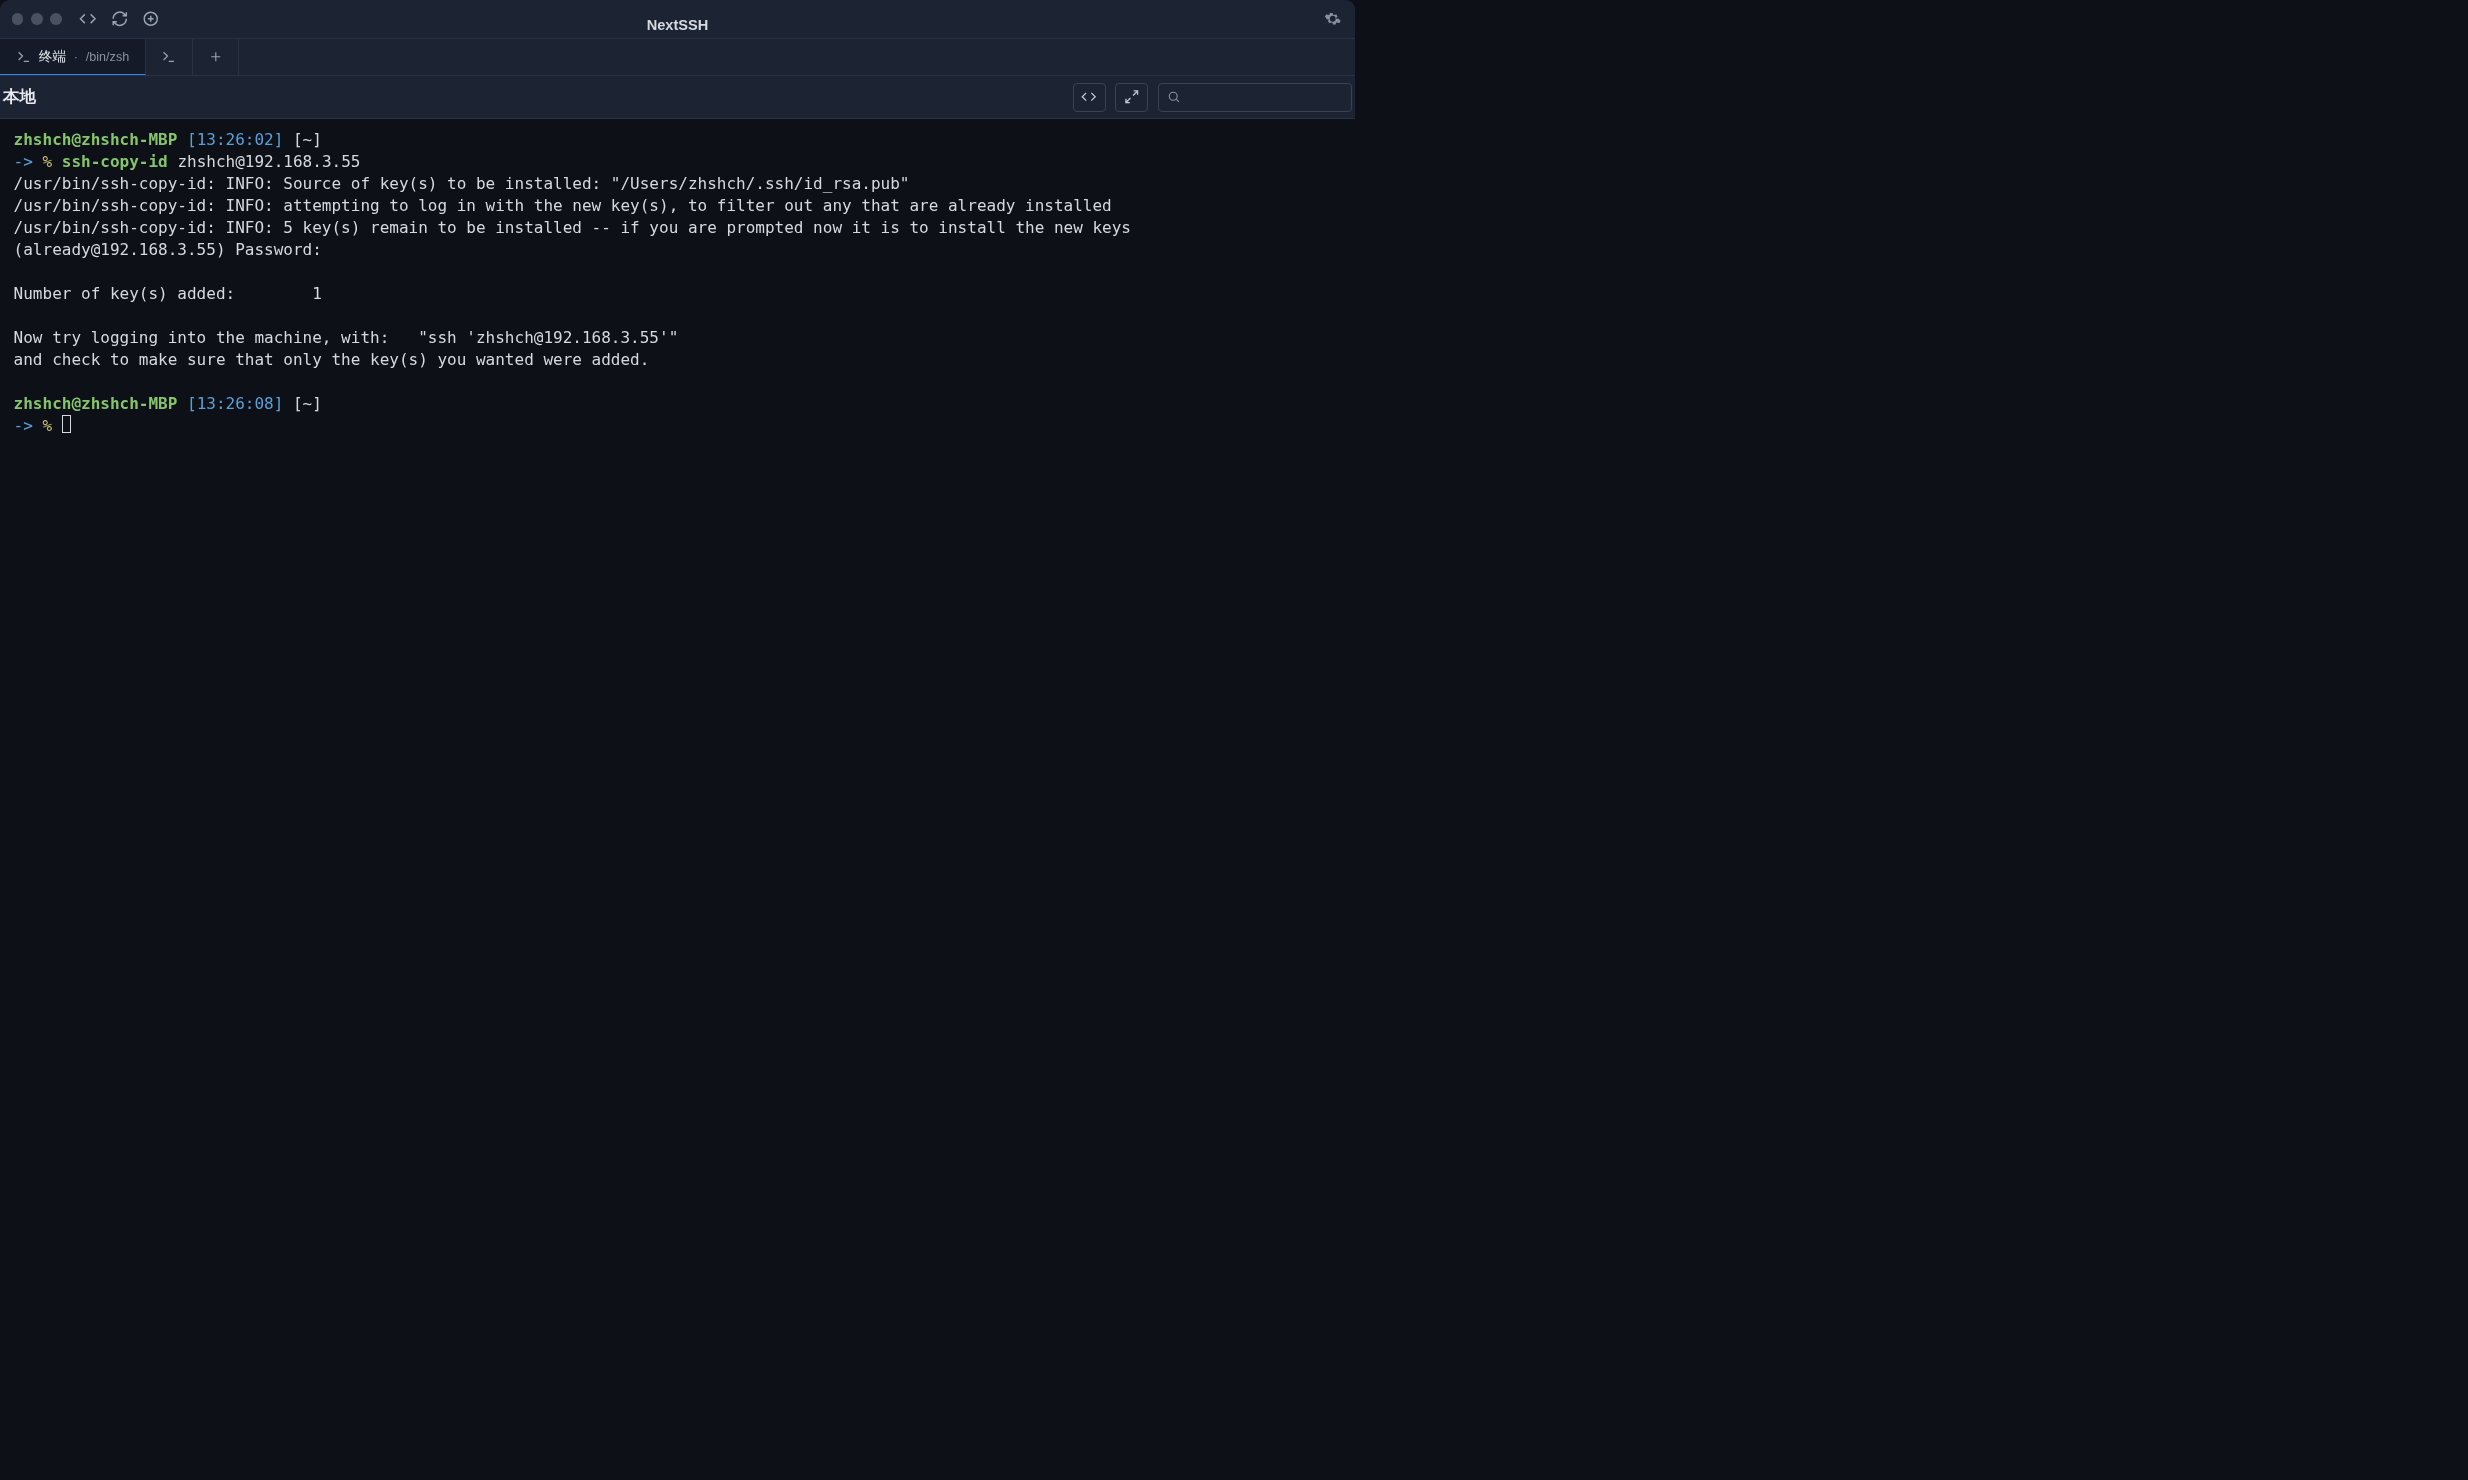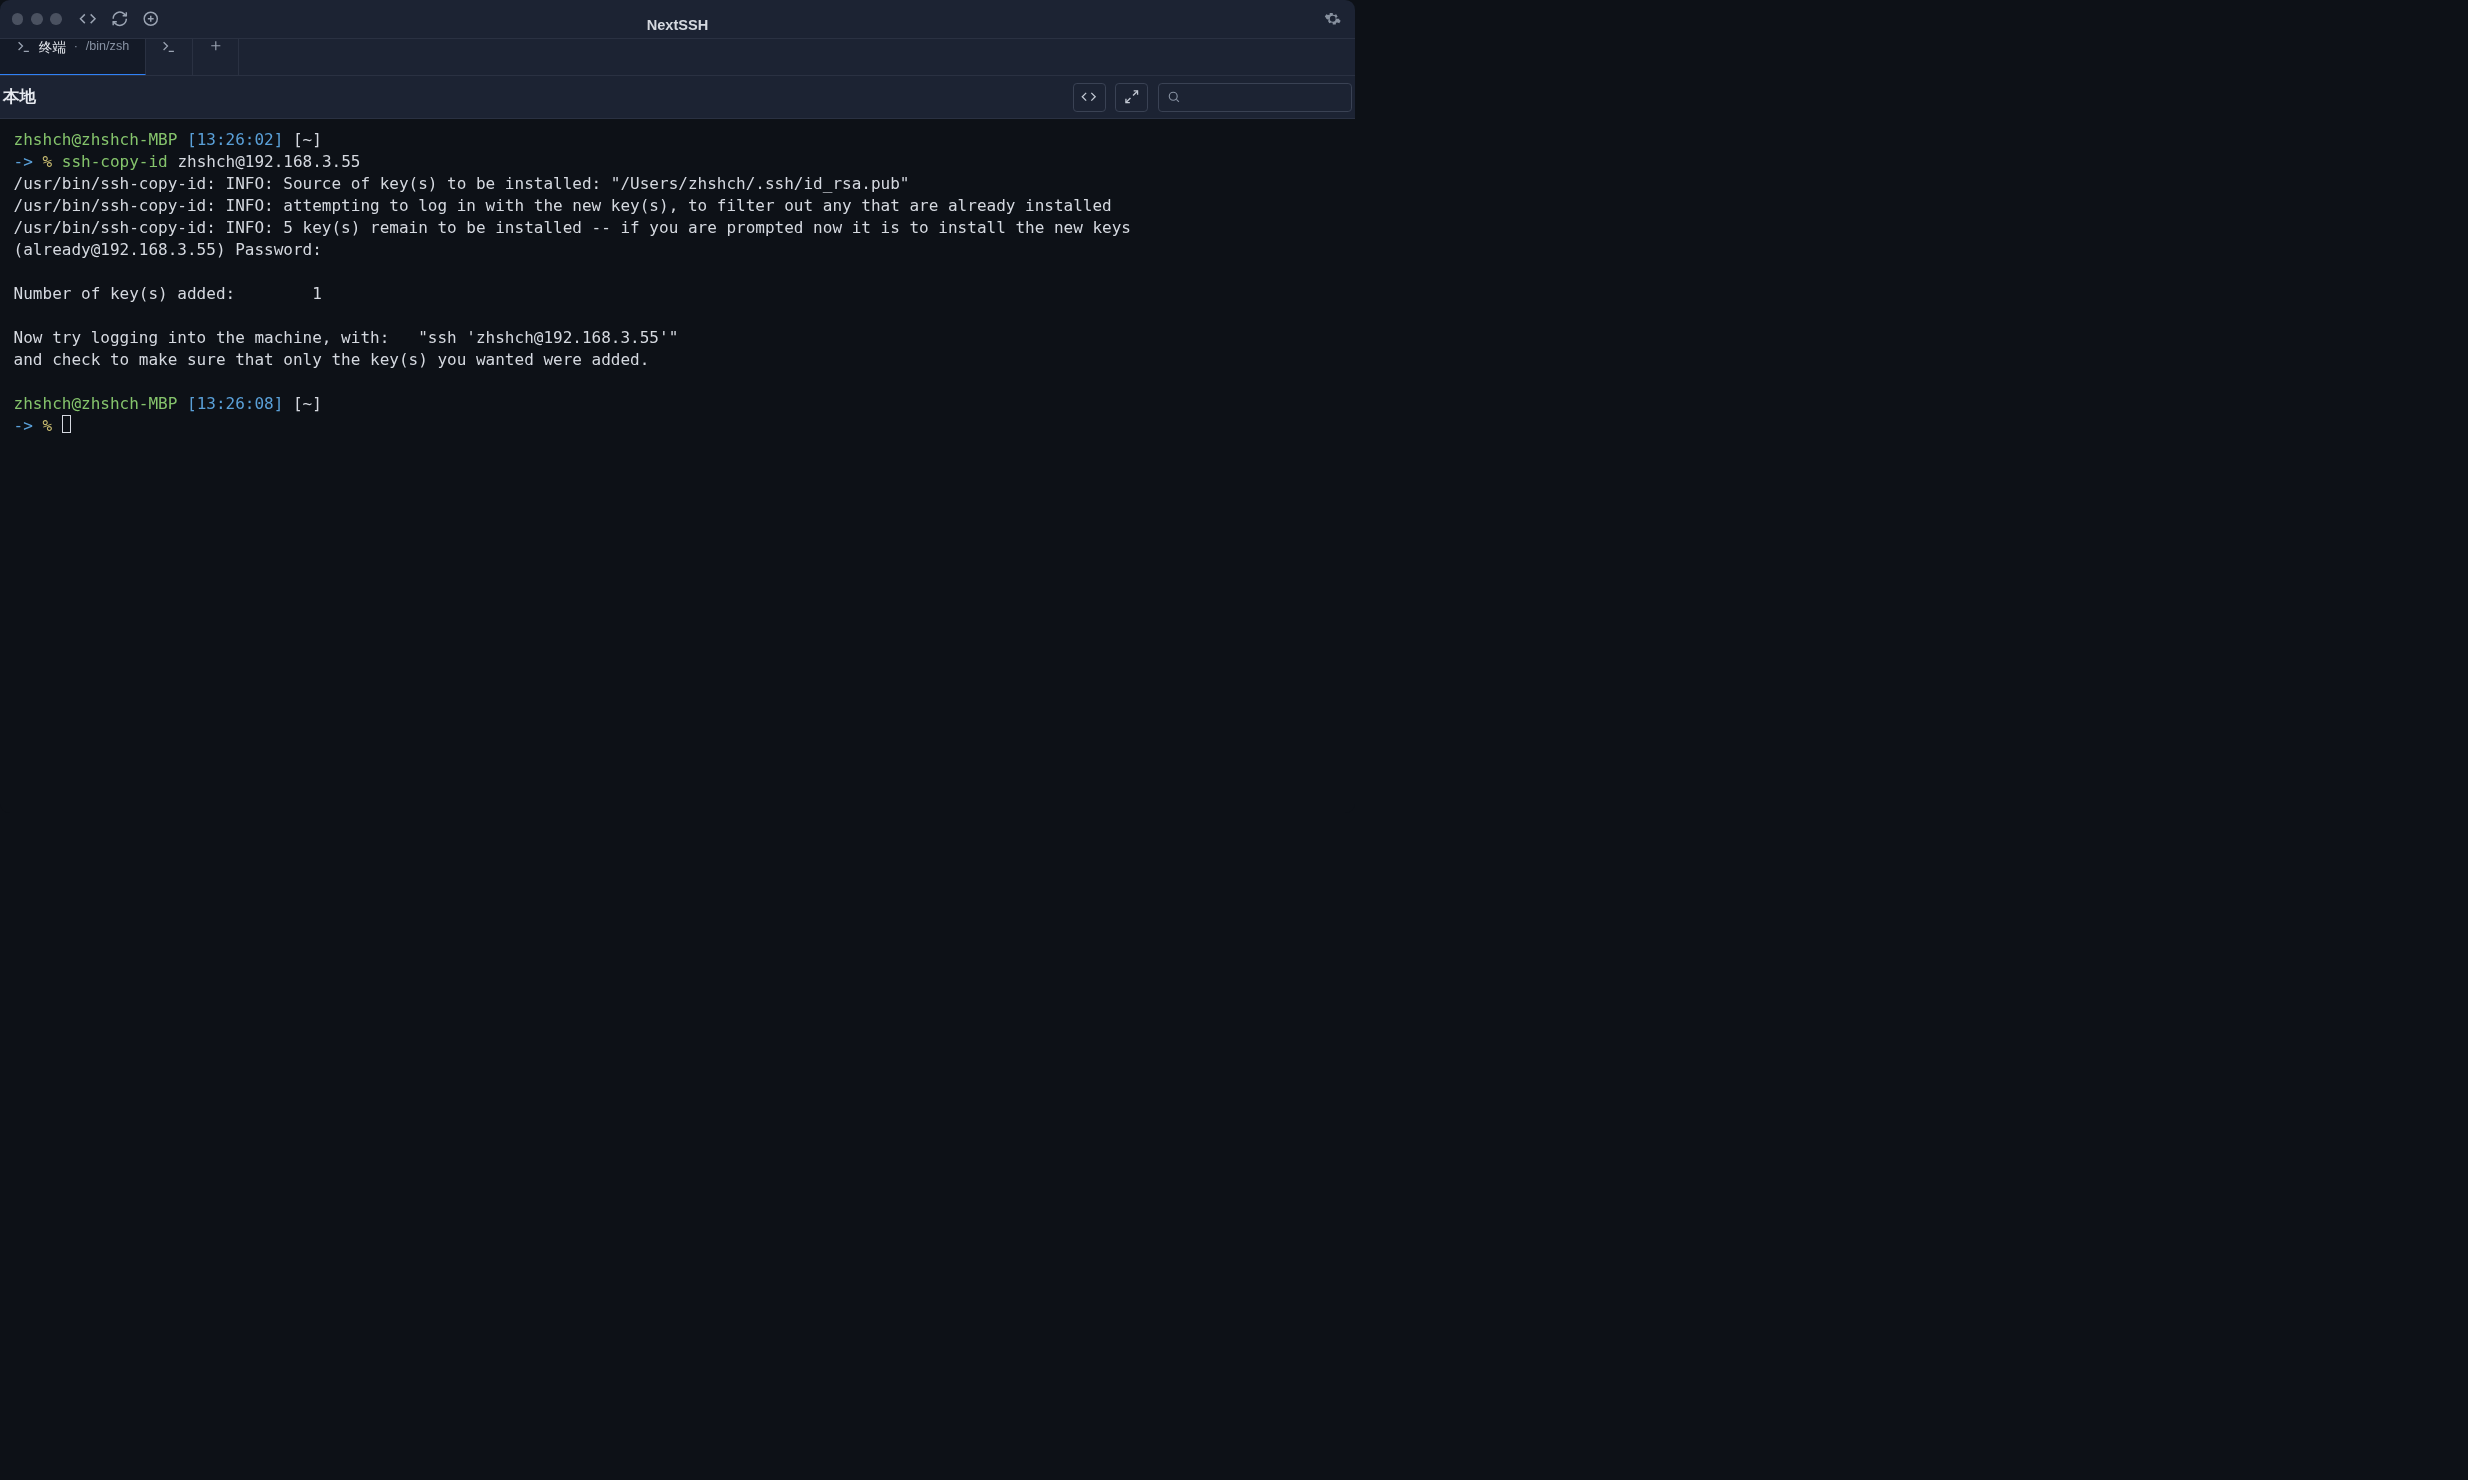--- a/index.html
+++ b/index.html
@@ -34,21 +34,21 @@
   .titlebar-right { position: absolute; right: 13.6px; color: #9aa3b2; cursor:pointer; }
 
   .tabbar {
     height: 37px;
     background: #1c2333;
     display: flex;
     align-items: stretch;
     border-bottom: 1px solid #2a3142;
   }
   .tab {
-    display: flex; gap: 7.8px;
+    display: flex; align-items: center; gap: 7.8px;
     padding: 0 15.5px;
     color: #bfc5d0; font-size: 13.6px;
     border-right: 1px solid #2a3142;
     cursor: pointer;
   }
   .tab.active {
     background: #141a27;
     border-bottom: 1.9px solid #2f81f7;
     color: #e6e9ef;
   }
@@ -89,21 +89,21 @@
     padding: 9.7px 13.6px;
     font-family: "SF Mono", Menlo, Consolas, monospace;
     font-size: 16px;
     line-height: 22px;
     color: #d5d9e0;
     background: #0d1117;
     height: calc(813px - 39px - 37px - 43px);
     overflow: auto;
     white-space: pre;
   }
-  .c-green { color: #85c46c; }
+  .c-green { color: #85c46c; font-weight: bold; }
   .c-blue  { color: #5aa0d8; margin-top: 16px; }
   .c-white { color: #d5d9e0; }
   .c-yellow{ color: #c8bc70; }
   .cursor-block {
     display:inline-block; width: 9.7px; height: 17.5px;
     border: 1px solid #d5d9e0; vertical-align: -1.9px;
   }
   svg { display:block; }
 </style>
 </head>

